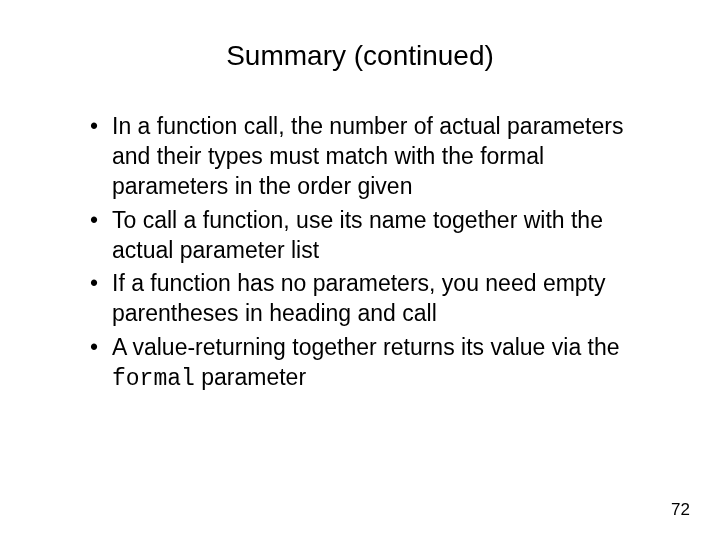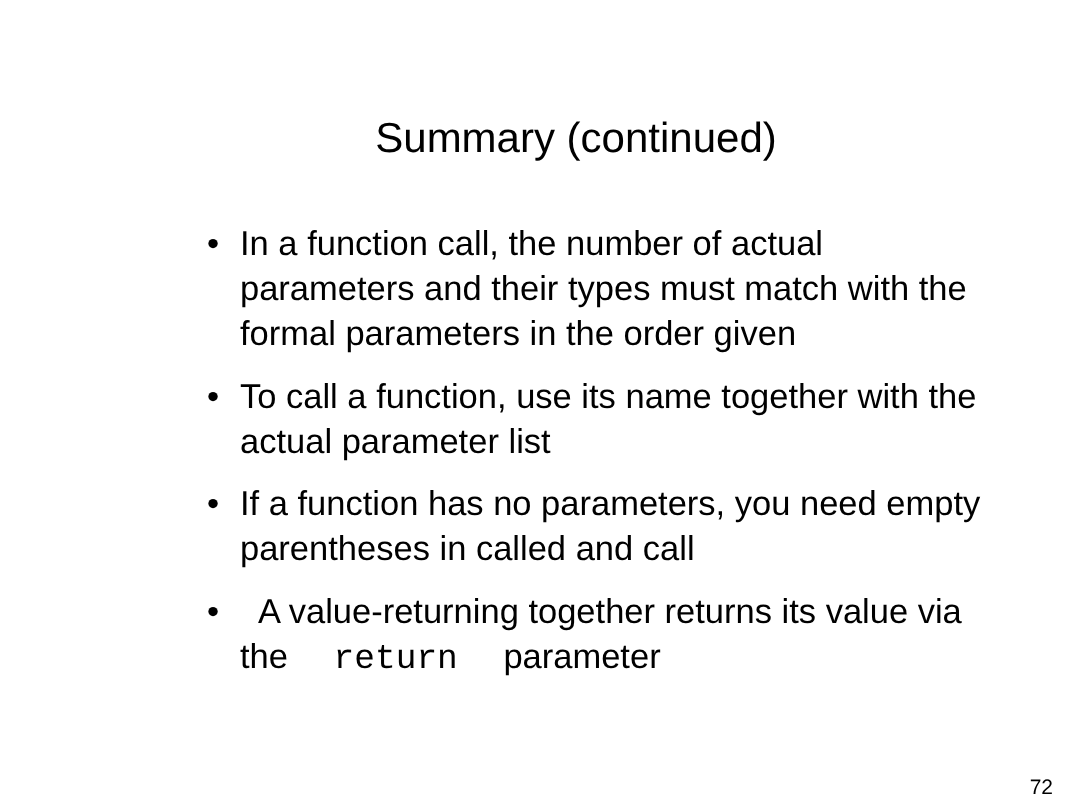--- a/index.html
+++ b/index.html
@@ -1,16 +1,16 @@
 <!DOCTYPE html>
 <html><head>
   <meta charset="utf-8">
   <style>
     * {
-      margin: 12px;
+      margin: 0;
       padding: 0;
       box-sizing: border-box;
     }
     body {
       width: 720px;
       height: 540px;
       background: #ffffff;
       font-family: Arial, Helvetica, sans-serif;
       position: relative;
       padding: 40px 60px;
@@ -40,31 +40,31 @@
       left: 0;
       top: 0;
     }
     .code-word {
       font-family: "Courier New", Courier, monospace;
     }
     .page-number {
       position: absolute;
       bottom: 20px;
       right: 30px;
-      font-size: 14px;
+      font-size: 17px;
       color: #000;
     }
   </style>
 </head>
 <body>
 
 <h1 class="title">Summary (continued)</h1>
 
 <ul class="bullet-list">
   <li class="bullet-item">In a function call, the number of actual parameters and their types must match with the formal parameters in the order given</li>
   <li class="bullet-item">To call a function, use its name together with the actual parameter list</li>
-  <li class="bullet-item">If a function has no parameters, you need  empty parentheses in called and call</li>
+  <li class="bullet-item">If a function has no parameters, you need  empty parentheses in heading and call</li>
   <li class="bullet-item">
-    <span>A value-returning together returns its value via the </span><span class="code-word">return</span><span> parameter</span>
+    <span>A value-returning together returns its value via the </span><span class="code-word">formal</span><span> parameter</span>
   </li>
 </ul>
 
 <div class="page-number">72</div>
 
 </body></html>

